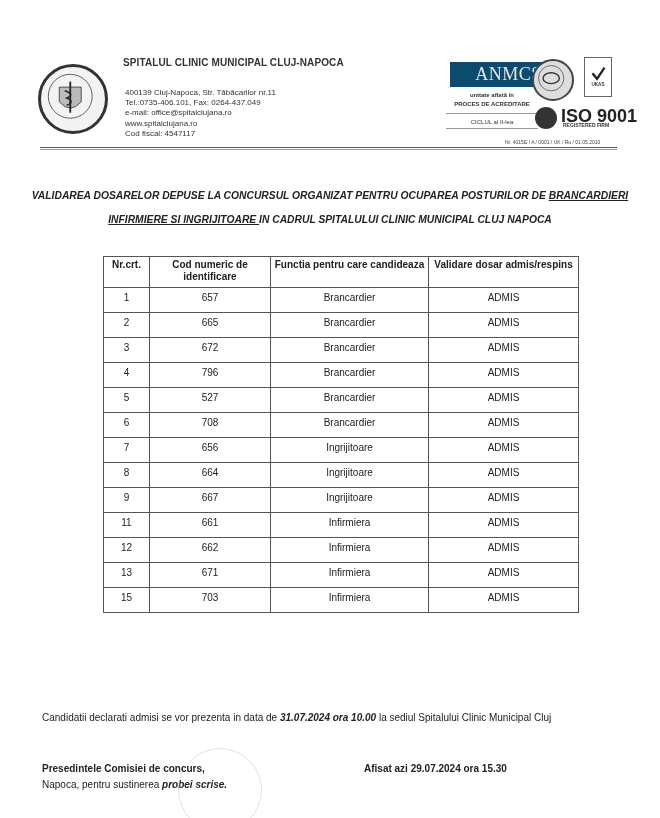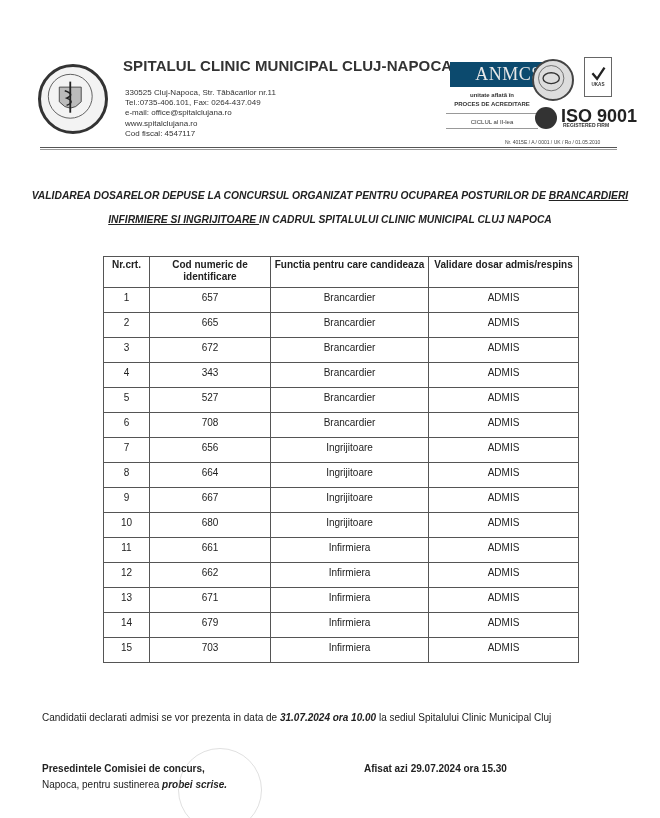--- a/index.html
+++ b/index.html
@@ -1,20 +1,20 @@
 <!DOCTYPE html>
 <html><head>
 <meta charset="utf-8">
 <style>
   html, body { margin:0; padding:0; }
   body { width:660px; height:818px; background:#fff; position:relative; overflow:hidden; font-family:"Liberation Sans", sans-serif; color:#1a1a1a; }
   .abs { position:absolute; }
   .logo { left:38px; top:64px; width:70px; height:70px; border-radius:50%; border:3px solid #333; box-sizing:border-box; background:#f3f3f3; }
   .logo svg { width:100%; height:100%; }
-  .hosp-name { left:123px; top:57px; font-size:15px; font-weight:bold; color:#333; letter-spacing:0.1px; }
+  .hosp-name { left:123px; top:57px; font-size:10px; font-weight:bold; color:#333; letter-spacing:0.1px; }
   .contact { left:125px; top:88px; font-size:8px; line-height:10.2px; color:#333; }
   .hdr-line { left:40px; width:577px; height:1px; background:#555; }
   .anmcs-box { left:450px; top:62px; width:83px; height:25px; background:#0c4a6e; color:#e8e8e8; font-family:"Liberation Serif", serif; font-size:18px; text-align:center; line-height:25px; letter-spacing:0.5px;padding-left:17px; }
   .anmcs-sub { left:446px; width:92px; text-align:center; font-size:6px; font-weight:bold; color:#333; }
   .uks-circle { left:532px; top:59px; width:42px; height:42px; border-radius:50%; border:2px solid #444; box-sizing:border-box; background:#ddd; }
   .ukas-box { left:584px; top:57px; width:28px; height:40px; border:1px solid #666; box-sizing:border-box; }
   .iso-badge { left:535px; top:107px; width:22px; height:22px; border-radius:50%; background:#333; }
   .iso-text { left:561px; top:106px; font-size:18px; font-weight:bold; color:#222; }
   .iso-sub { left:563px; top:122px; font-size:5px; font-weight:bold; color:#333; }
   .iso-num { left:505px; top:139px; font-size:5px; color:#444; }
@@ -37,21 +37,21 @@
   <svg viewBox="0 0 70 70">
     <circle cx="32" cy="32" r="24" fill="none" stroke="#555" stroke-width="1"></circle>
     <path d="M20 22 L44 22 L44 38 Q32 52 20 38 Z" fill="#bbb" stroke="#444" stroke-width="1"></path>
     <line x1="32" y1="16" x2="32" y2="50" stroke="#222" stroke-width="2"></line>
     <path d="M26 26 Q38 30 28 34 Q38 38 28 42" fill="none" stroke="#222" stroke-width="1.5"></path>
   </svg>
 </div>
 
 <div class="abs hosp-name">SPITALUL CLINIC MUNICIPAL CLUJ-NAPOCA</div>
 <div class="abs contact">
-  <div>330525 Cluj-Napoca, Str. Tăbăcarilor nr.11</div>
+  <div>400139 Cluj-Napoca, Str. Tăbăcarilor nr.11</div>
   <div>Tel.:0735-406.101, Fax: 0264-437.049</div>
   <div>e-mail: office@spitalclujana.ro</div>
   <div>www.spitalclujana.ro</div>
   <div>Cod fiscal: 4547117</div>
 </div>
 
 <div class="abs anmcs-box">ANMCS</div>
 <div class="abs anmcs-sub" style="top:92px;">unitate aflată în</div>
 <div class="abs anmcs-sub" style="top:101px;">PROCES DE ACREDITARE</div>
 <div class="abs anmcs-sub" style="top:119px; font-weight:normal;">CICLUL al II-lea</div>
@@ -108,21 +108,21 @@
         <td>ADMIS</td>
       </tr>
       <tr>
         <td>3</td>
         <td>672</td>
         <td>Brancardier</td>
         <td>ADMIS</td>
       </tr>
       <tr>
         <td>4</td>
-        <td>343</td>
+        <td>796</td>
         <td>Brancardier</td>
         <td>ADMIS</td>
       </tr>
       <tr>
         <td>5</td>
         <td>527</td>
         <td>Brancardier</td>
         <td>ADMIS</td>
       </tr>
       <tr>
@@ -143,46 +143,34 @@
         <td>Ingrijitoare</td>
         <td>ADMIS</td>
       </tr>
       <tr>
         <td>9</td>
         <td>667</td>
         <td>Ingrijitoare</td>
         <td>ADMIS</td>
       </tr>
       <tr>
-        <td>10</td>
-        <td>680</td>
-        <td>Ingrijitoare</td>
-        <td>ADMIS</td>
-      </tr>
-      <tr>
         <td>11</td>
         <td>661</td>
         <td>Infirmiera</td>
         <td>ADMIS</td>
       </tr>
       <tr>
         <td>12</td>
         <td>662</td>
         <td>Infirmiera</td>
         <td>ADMIS</td>
       </tr>
       <tr>
         <td>13</td>
         <td>671</td>
-        <td>Infirmiera</td>
-        <td>ADMIS</td>
-      </tr>
-      <tr>
-        <td>14</td>
-        <td>679</td>
         <td>Infirmiera</td>
         <td>ADMIS</td>
       </tr>
       <tr>
         <td>15</td>
         <td>703</td>
         <td>Infirmiera</td>
         <td>ADMIS</td>
       </tr>
     </tbody>

